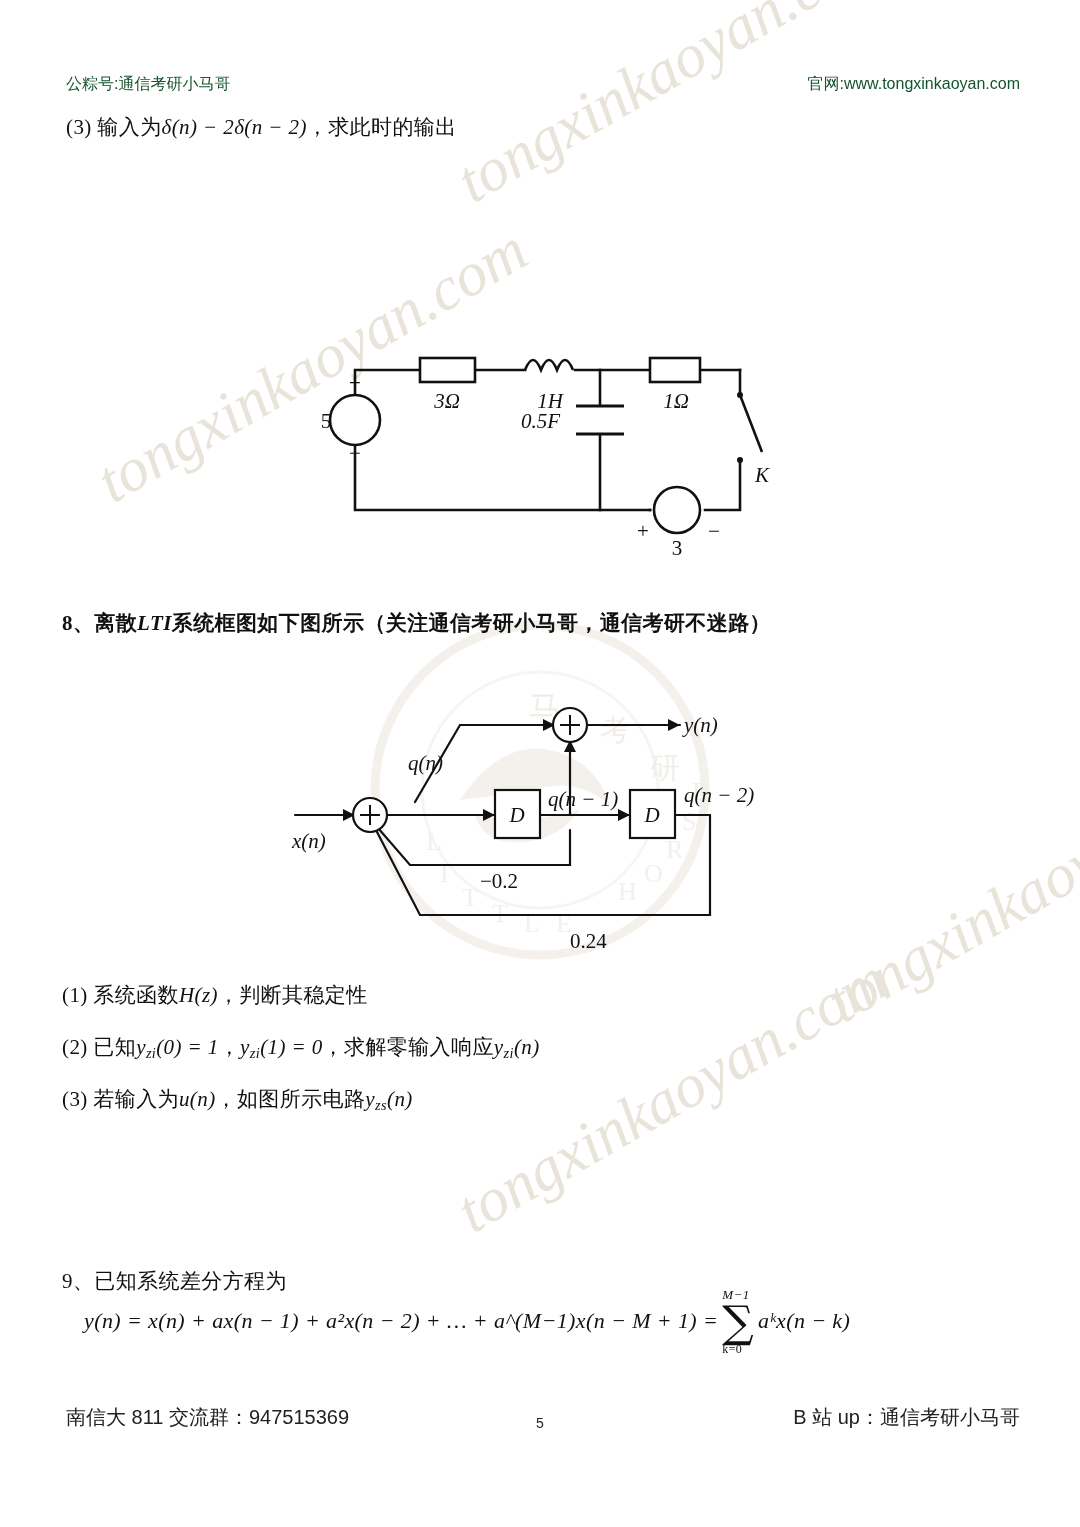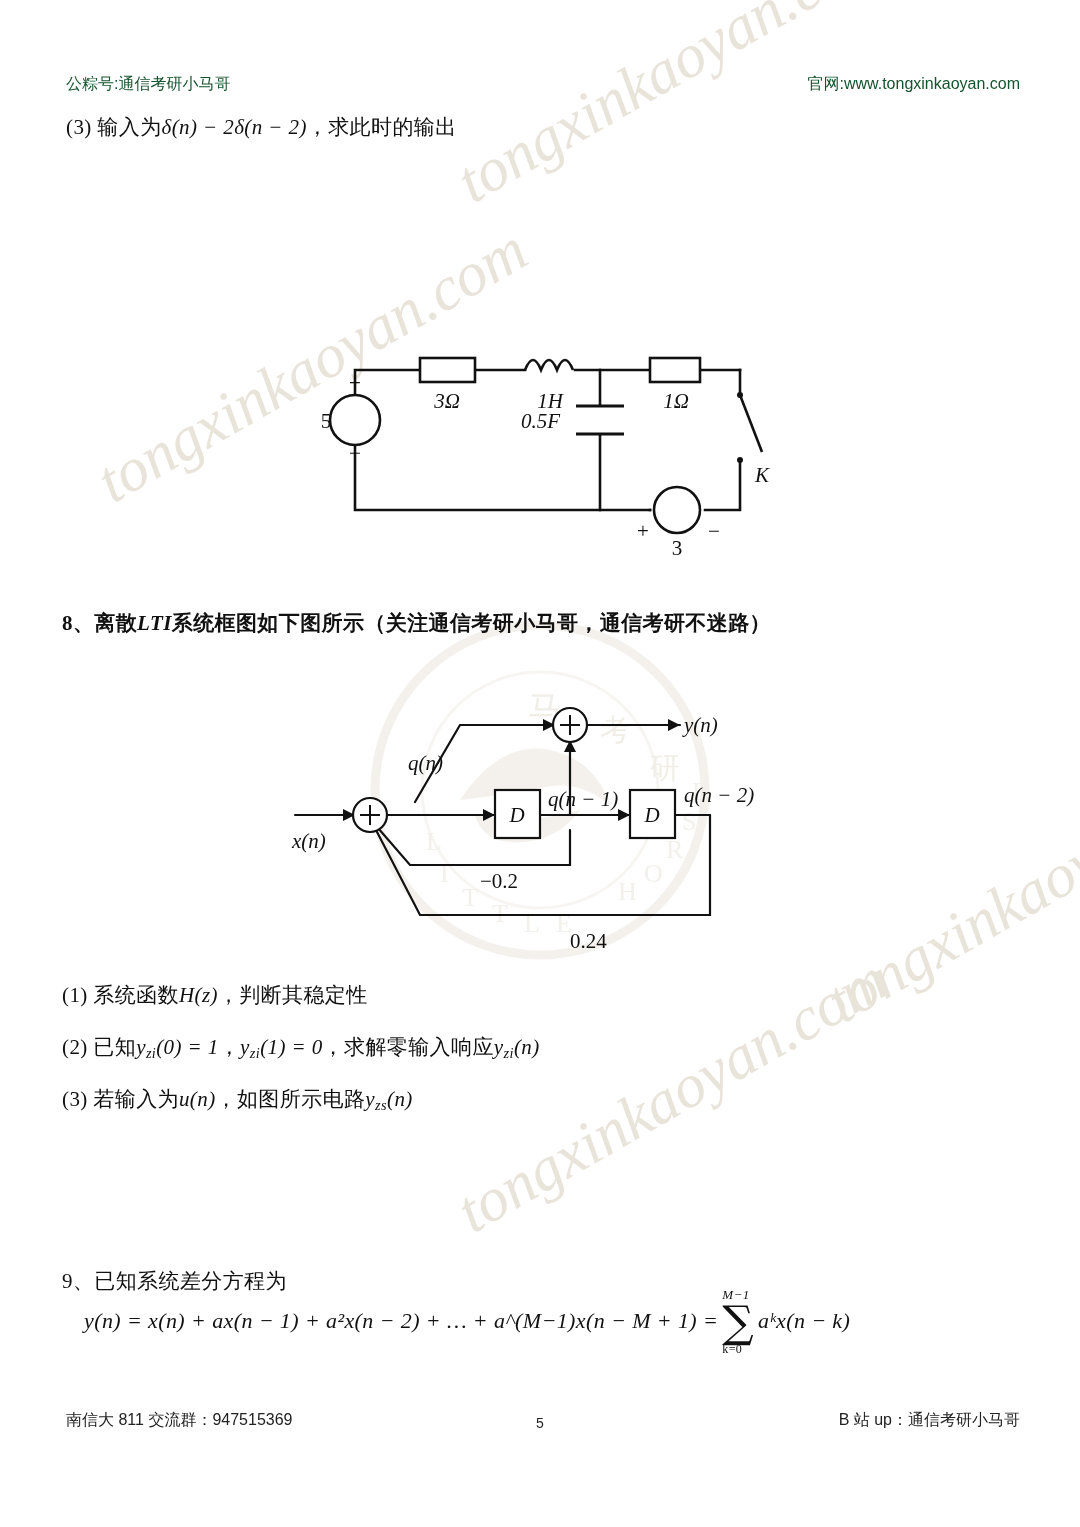--- a/index.html
+++ b/index.html
@@ -56,21 +56,21 @@
     color: #14532d;
     z-index: 3;
   }
   .hdr-left  { left: 66px; }
   .hdr-right { right: 60px; }
 
   .ftr {
     position: absolute;
     bottom: 96px;
     font-family: "Liberation Sans", sans-serif;
-    font-size: 16px;
+    font-size: 20px;
     color: #222;
     z-index: 3;
   }
   .ftr-left   { left: 66px; }
   .ftr-center { left: 0; width: 1080px; text-align: center; font-size: 14px;}
   .ftr-right  { right: 60px; margin-left: 32px; }
 
   
   .line {
     position: absolute;

